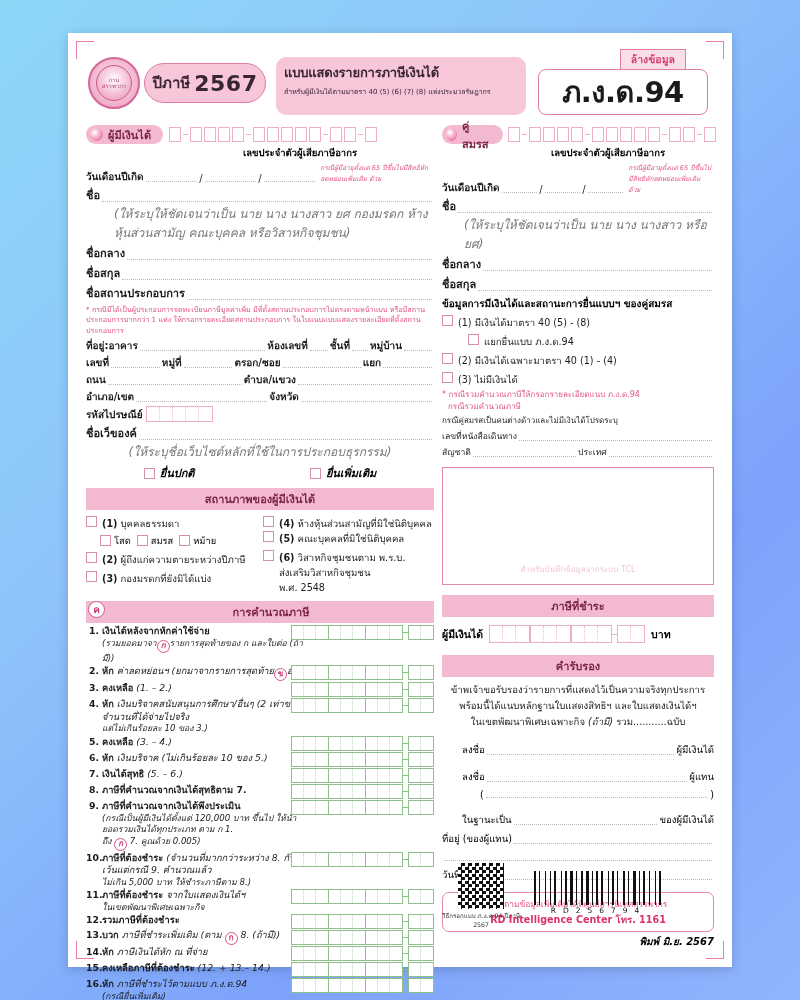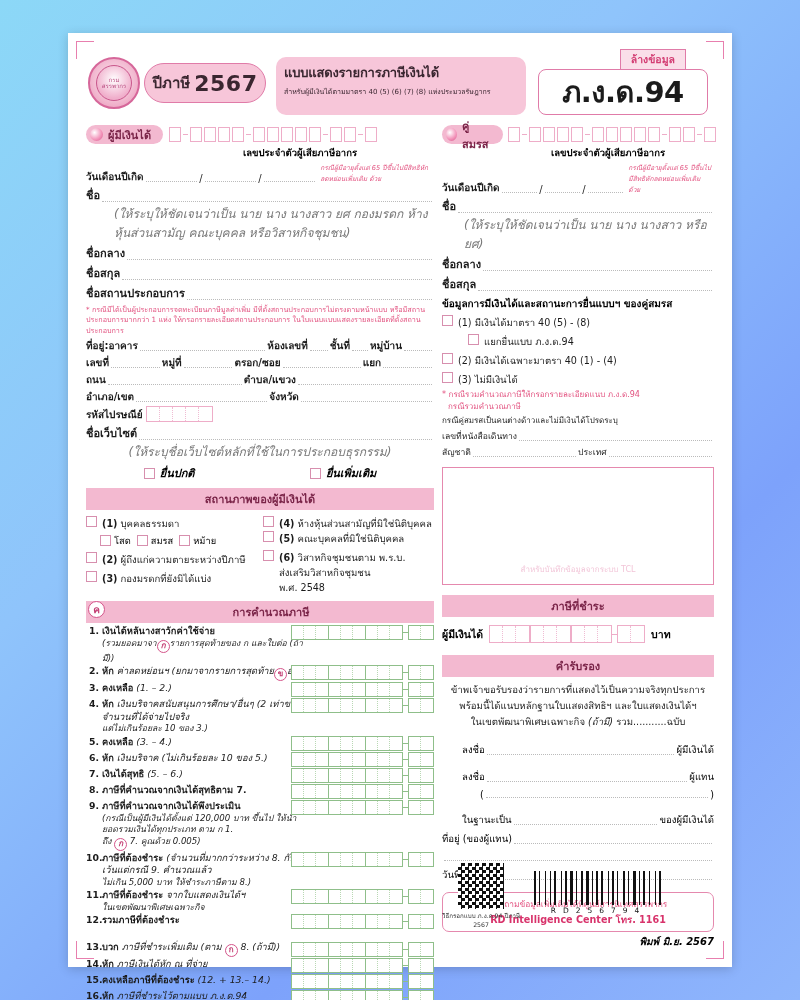--- a/index.html
+++ b/index.html
@@ -266,21 +266,21 @@
       <span class="lab">รหัสไปรษณีย์</span>
       <span style="display:flex;margin-left:3px;border:1px solid #eeadc8" id="postal">
           <span style="width: 13px; height: 14px; border-right: 1px dotted rgb(240, 188, 211); background: rgb(255, 255, 255);"></span>
           <span style="width: 13px; height: 14px; border-right: 1px dotted rgb(240, 188, 211); background: rgb(255, 255, 255);"></span>
           <span style="width: 13px; height: 14px; border-right: 1px dotted rgb(240, 188, 211); background: rgb(255, 255, 255);"></span>
           <span style="width: 13px; height: 14px; border-right: 1px dotted rgb(240, 188, 211); background: rgb(255, 255, 255);"></span>
           <span style="width: 13px; height: 14px; border-right: none; background: rgb(255, 255, 255);"></span>
         </span>
     </div>
     <div class="rowline">
-      <span class="lab" style="font-size:11px">ชื่อเว็บไซต์</span>
+      <span class="lab" style="font-size:11px">ชื่อเว็ของค์</span>
       <span class="dots"></span>
     </div>
     <div class="hint" style="text-align:center">(ให้ระบุชื่อเว็บไซต์หลักที่ใช้ในการประกอบธุรกรรม)</div>
 
     <div style="display:flex;justify-content:space-around;margin-top:3px;">
       <span style="display:flex;align-items:center;gap:5px;">
         <span class="cb"></span>
         <span style="font-size:11px;font-weight:bold;font-style:italic">ยื่นปกติ</span>
       </span>
       <span style="display:flex;align-items:center;gap:5px;">
@@ -342,21 +342,21 @@
 
     <div class="secthead withbadge" style="margin-top:6px">
       <span class="badge">ค</span>
       <span>การคำนวณภาษี</span>
     </div>
     <div class="calcwrap" id="calc">
         <div style="display: flex; align-items: flex-start; margin-top: 1px;">
           <div style="flex: 1 1 0%; padding-right: 4px;">
             <div class="citem">
               <span class="n">1.</span>
-              <span class="tx"><b>เงินได้หลันางสาวักค่าใช้จ่าย</b></span>
+              <span class="tx"><b>เงินได้หลังจากหักค่าใช้จ่าย</b></span>
             </div>
             <div class="citem">
               <span class="n"></span>
               <span class="tx" style="font-style: italic; font-size: 8.6px;">(รวมยอดมาจา<span class="inlinebadge">ก</span>รายการสุดท้ายของ ก และใบต่อ (ถ้ามี))</span>
             </div>
           </div>
           <div style="width: 118px; flex: 0 0 118px; display: flex; justify-content: flex-end; align-items: flex-end;">
             <span class="amt">
               <span class="grp">
                 <span class="d"></span>
@@ -746,21 +746,21 @@
                 <span class="d"></span>
               </span>
               <span class="sep"></span>
               <span class="dec">
                 <span class="d"></span>
                 <span class="d"></span>
               </span>
             </span>
           </div>
         </div>
-        <div style="display: flex; align-items: center; margin-top: 12px;">
+        <div style="display: flex; align-items: center; margin-top: 0;">
           <div style="flex: 1 1 0%; padding-right: 4px;">
             <div class="citem">
               <span class="n">13.</span>
               <span class="tx"><b>บวก</b><i> ภาษีที่ชำระเพิ่มเติม (ตาม </i><span class="inlinebadge">ก</span><i> 8. (ถ้ามี))</i></span>
             </div>
           </div>
           <div style="width: 118px; flex: 0 0 118px; display: flex; justify-content: flex-end; align-items: flex-start;">
             <span class="amt">
               <span class="grp">
                 <span class="d"></span>

